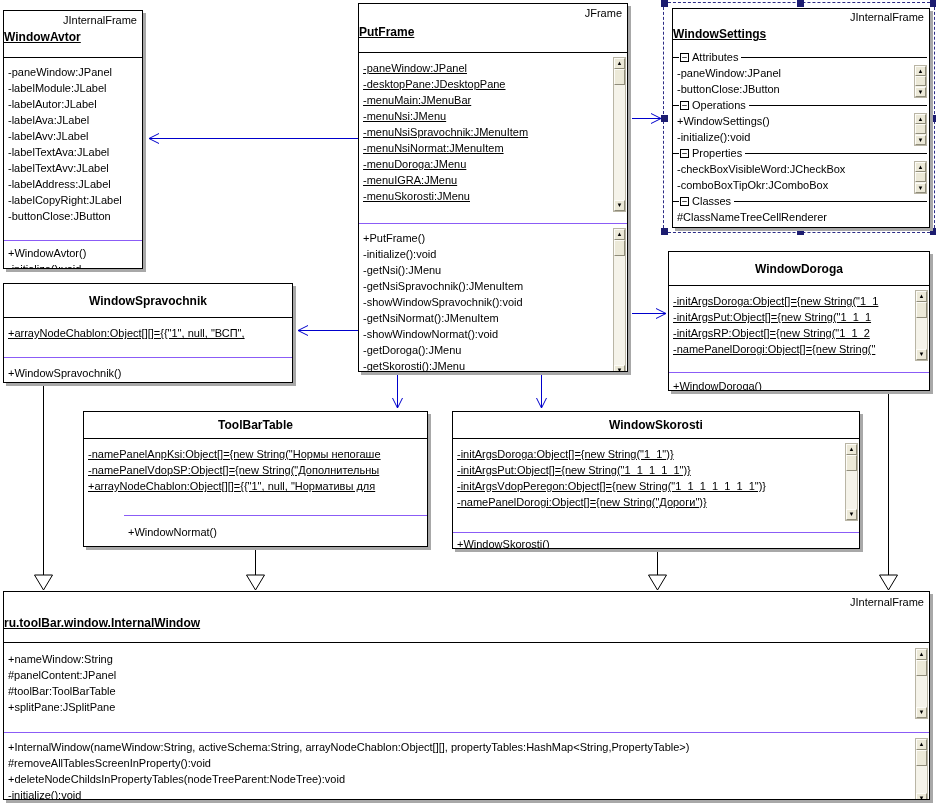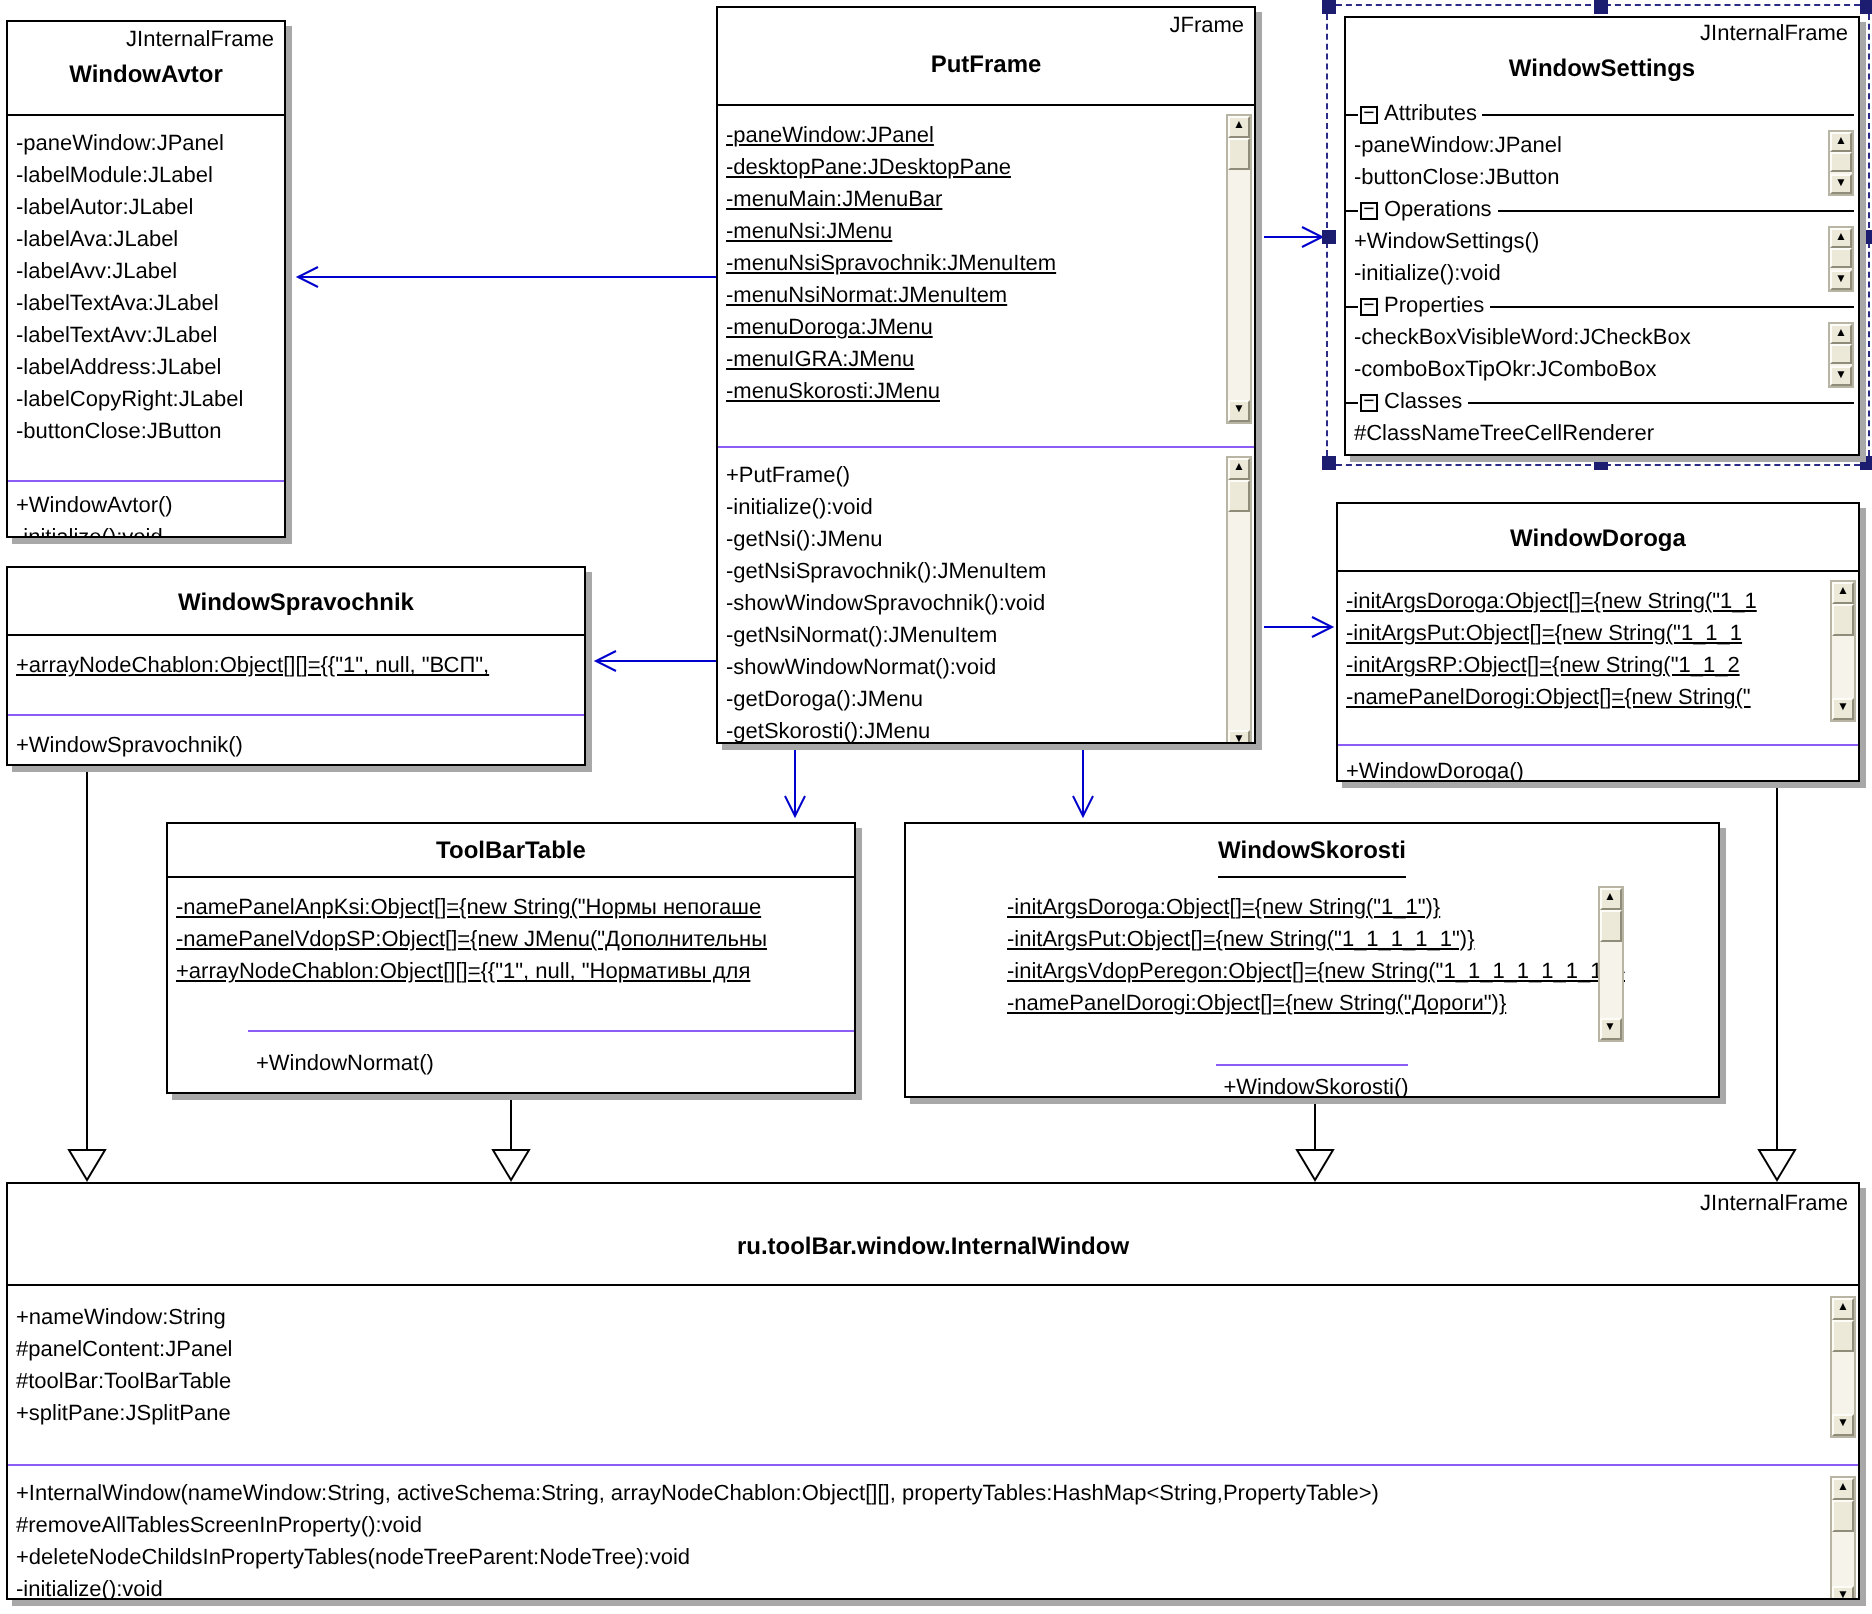--- a/index.html
+++ b/index.html
@@ -2,21 +2,21 @@
 <html><head>
 <meta charset="utf-8">
 <style>
   html,body{margin:0;padding:0;background:#fff;}
   #canvas{position:relative;width:936px;height:807px;background:#fff;overflow:hidden;
           font-family:"Liberation Sans","DejaVu Sans",sans-serif;font-size:11px;color:#000;}
   .box{box-sizing:border-box;position:absolute;display:flex;flex-direction:column;
        background:#fff;border:1px solid #000;box-shadow:3px 3px 0 #a8a8a8;}
   .cap{flex:none;border-bottom:1px solid #000;overflow:hidden;}
   .stereo{text-align:right;padding:2px 5px 0 0;height:14px;line-height:14px;}
-  .cname{text-align:center;font-weight:bold;font-size:12px;line-height:16px;margin-top:4px;white-space:nowrap;}
+  .cname{font-weight:bold;font-size:12px;line-height:16px;margin-top:4px;white-space:nowrap;text-decoration:underline;}
   .cap.center{display:flex;align-items:center;justify-content:center;font-weight:bold;font-size:12px;border-bottom:1px solid #000;}
   .sec{position:relative;overflow:hidden;flex:none;}
   .sec.grow{flex:1 1 auto;}
   .sec + .sec{border-top:1px solid #8b5cf6;}
   .row{height:16px;line-height:16px;padding-left:4px;white-space:nowrap;}
   .u{text-decoration:underline;}
   .pt{padding-top:6px;}
   
   .thead{display:flex;align-items:center;padding-left:0;}
   .tstub{width:6px;border-top:1px solid #000;flex:none;}
@@ -249,29 +249,29 @@
     </div>
     <div class="sec grow" style="padding-top:7px;">
       <div class="row">+WindowSpravochnik()</div>
     </div>
   </div>
 
   <div class="box" style="left:83px;top:411px;width:345px;height:136px;">
     <div class="cap center" style="height:26px;">ToolBarTable</div>
     <div class="sec" style="height:69px;padding-top:7px;border-top:none;">
       <div class="row u">-namePanelAnpKsi:Object[]={new String("Нормы непогаше</div>
-      <div class="row u">-namePanelVdopSP:Object[]={new JMenu("Дополнительны</div>
+      <div class="row u">-namePanelVdopSP:Object[]={new String("Дополнительны</div>
       <div class="row u">+arrayNodeChablon:Object[][]={{"1", null, "Нормативы для</div>
     </div>
     <div class="sec grow" style="padding-top:8px;margin-left:40px;">
       <div class="row">+WindowNormat()</div>
     </div>
   </div>
 
-  <div class="box" style="left:452px;top:411px;width:408px;height:138px;align-items:center;">
+  <div class="box" style="left:452px;top:411px;width:408px;height:138px;">
     <div class="cap center" style="height:26px;">WindowSkorosti</div>
     <div class="sec" style="height:86px;padding-top:7px;border-top:none;">
       <div class="row u">-initArgsDoroga:Object[]={new String("1_1")}</div>
       <div class="row u">-initArgsPut:Object[]={new String("1_1_1_1_1")}</div>
       <div class="row u">-initArgsVdopPeregon:Object[]={new String("1_1_1_1_1_1_1")}</div>
       <div class="row u">-namePanelDorogi:Object[]={new String("Дороги")}</div>
       <div class="sb" style="top:4px;height:78px;">
         <div class="sb-btn">▲</div>
         <div class="sb-thumb"></div>
         <div class="sb-track"></div>

